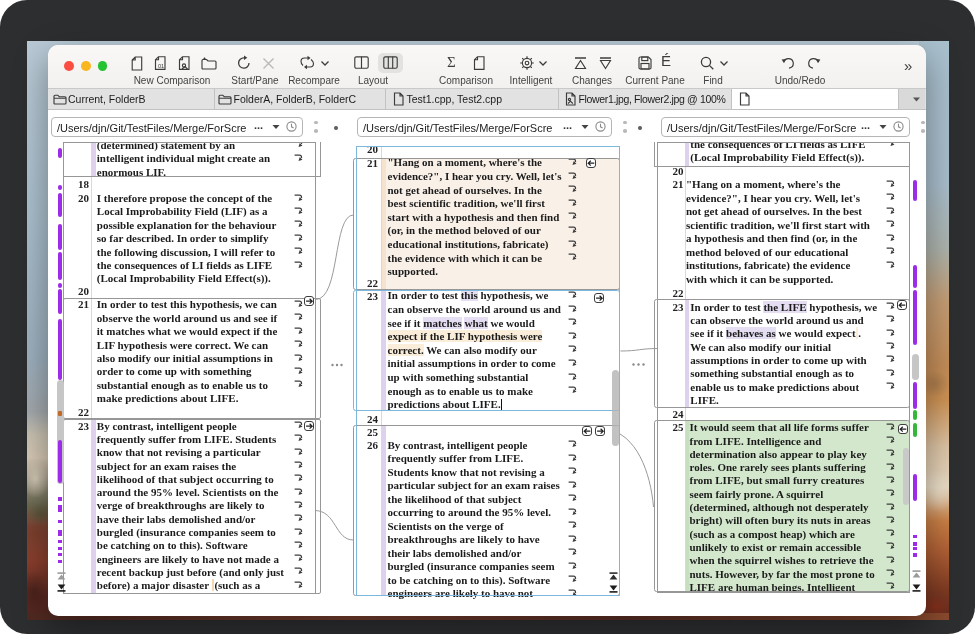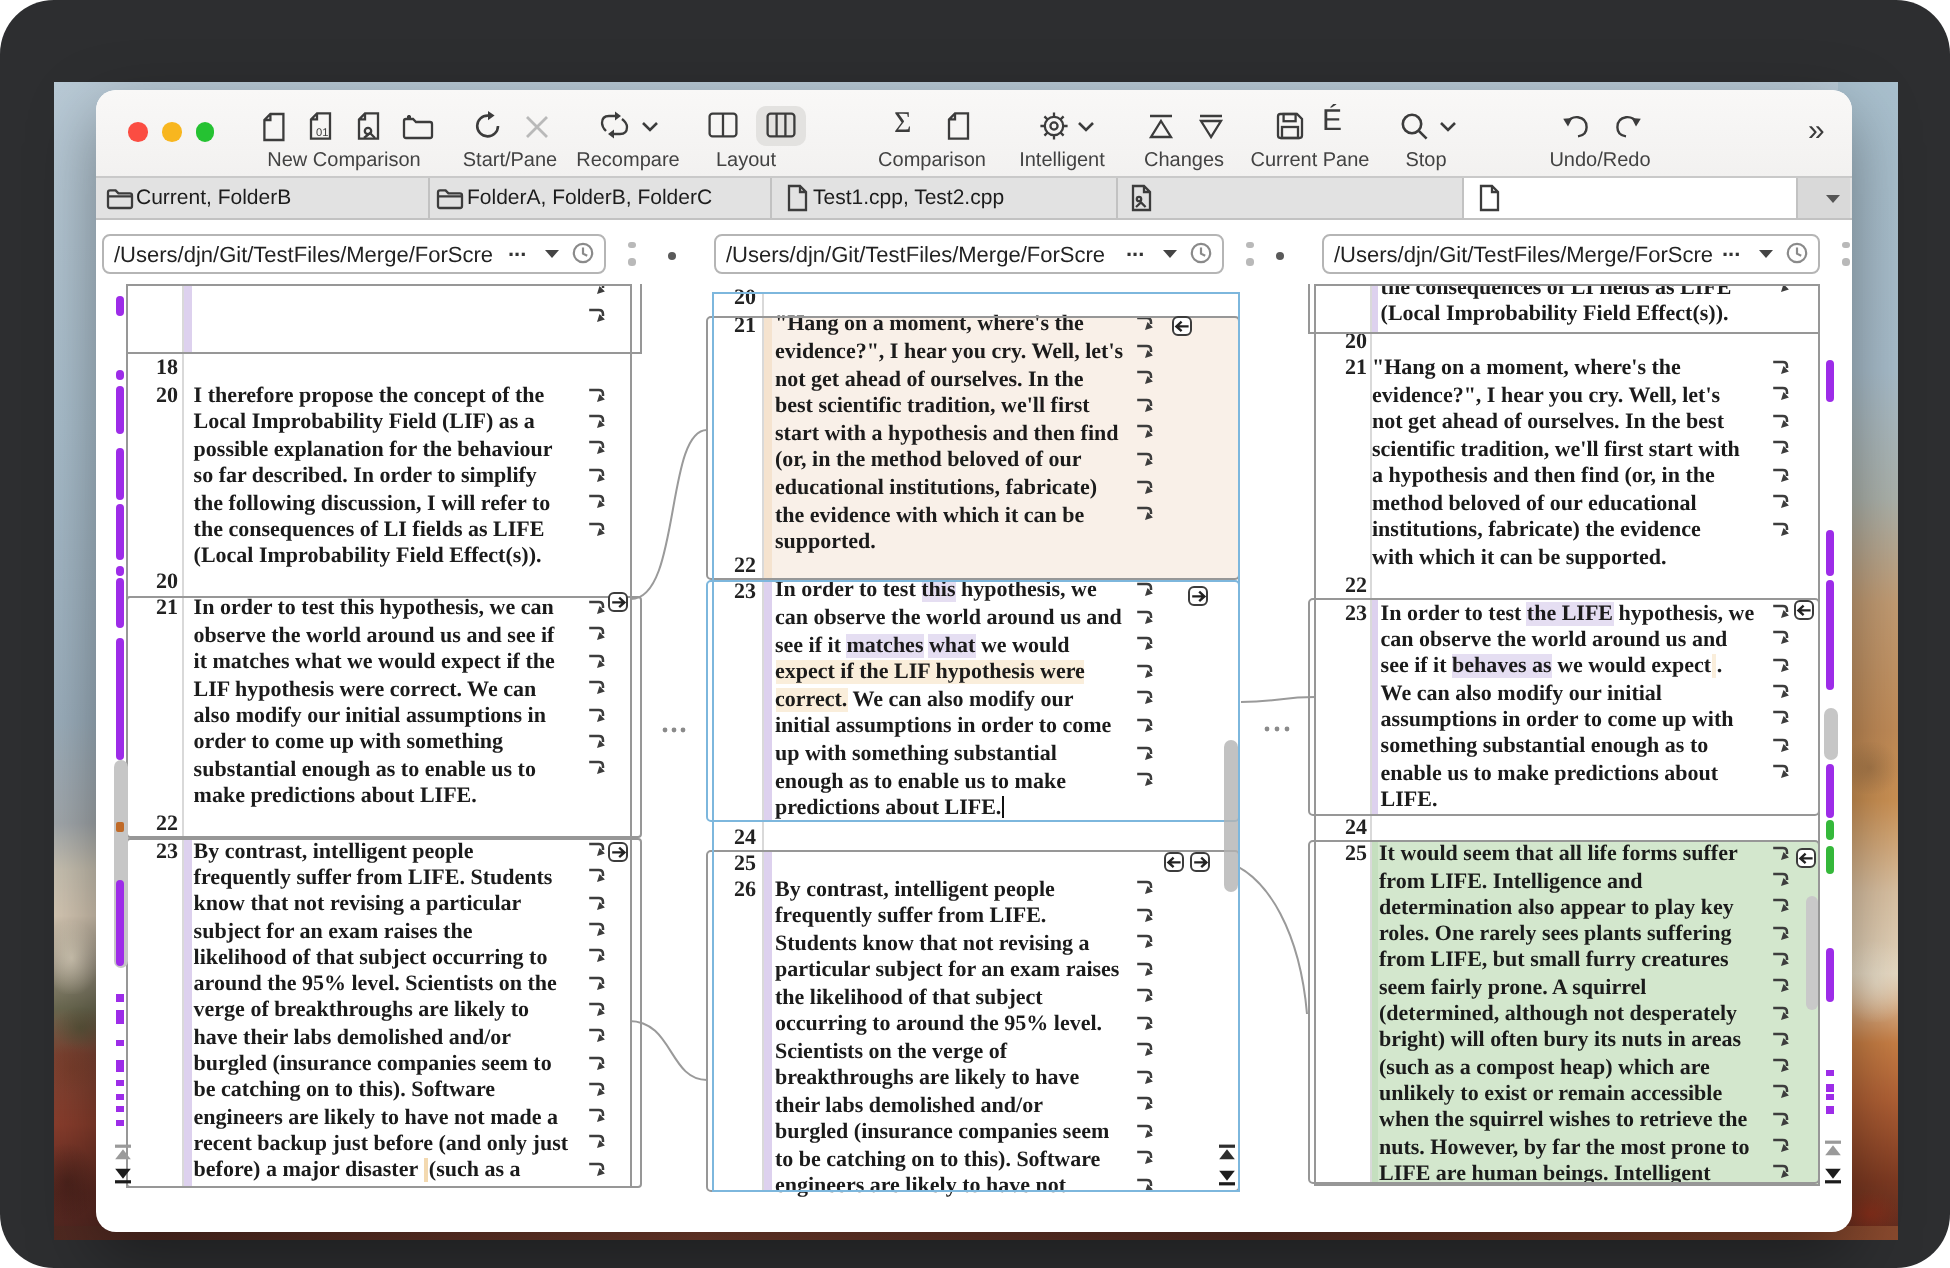--- a/index.html
+++ b/index.html
@@ -45,21 +45,21 @@
 <div class="abs" style="left:33.4px;top:16.8px;width:9.8px;height:9.8px;background:#f8b61f;border-radius:50%;"></div>
 <div class="abs" style="left:50.1px;top:16.8px;width:9.8px;height:9.8px;background:#25c232;border-radius:50%;"></div>
 <div class="lbl" style="left:124.5px;top:30.0px">New Comparison</div>
 <div class="lbl" style="left:207.5px;top:30.0px">Start/Pane</div>
 <div class="lbl" style="left:266.5px;top:30.0px">Recompare</div>
 <div class="lbl" style="left:325.5px;top:30.0px">Layout</div>
 <div class="lbl" style="left:418.5px;top:30.0px">Comparison</div>
 <div class="lbl" style="left:483.5px;top:30.0px">Intelligent</div>
 <div class="lbl" style="left:544.5px;top:30.0px">Changes</div>
 <div class="lbl" style="left:607.5px;top:30.0px">Current Pane</div>
-<div class="lbl" style="left:665.5px;top:30.0px">Stop</div>
+<div class="lbl" style="left:665.5px;top:30.0px">Find</div>
 <div class="lbl" style="left:752.5px;top:30.0px">Undo/Redo</div>
 <svg class="abs" style="left:81.0px;top:11.0px" width="15" height="15" viewBox="0 0 15 15">
       <path d="M12.7 1 H6.2 L3.2 4 V14 H12.7 Z M6.2 1 V4 H3.2" style="fill:none;stroke:#3c3c3c;stroke-width:1.15"></path>
     </svg>
 <svg class="abs" style="left:105.5px;top:11.0px" width="15" height="15" viewBox="0 0 15 15">
       <path d="M12 0.7 H5.5 L2.5 3.7 V13.3 H12 Z M5.5 0.7 V3.7 H2.5" style="fill:none;stroke:#3c3c3c;stroke-width:1.15"></path>
       <text x="5" y="12.2" font-size="5.6" font-family="Liberation Sans" fill="#3c3c3c" stroke="none">01</text>
     </svg>
 <svg class="abs" style="left:129.5px;top:11.0px" width="15" height="15" viewBox="0 0 15 15">
       <path d="M12 0.7 H5.5 L2.5 3.7 V13.3 H12 Z M5.5 0.7 V3.7 H2.5" style="fill:none;stroke:#3c3c3c;stroke-width:1.15"></path>
@@ -160,20 +160,21 @@
 <div class="tabt" style="left:186.0px;font-weight:400;letter-spacing:0px;top:44.2px;height:20px">FolderA, FolderB, FolderC</div>
 <svg class="abs" style="left:344.5px;top:47.5px" width="14" height="14" viewBox="0 0 14 14">
       <path d="M2.5 1 H8 L11 4 V13 H2.5 Z M8 1 V4 H11" style="fill:none;stroke:#3c3c3c;stroke-width:1.15"></path>
     </svg>
 <div class="tabt" style="left:359.0px;font-weight:400;letter-spacing:0px;top:44.2px;height:20px">Test1.cpp, Test2.cpp</div>
 <svg class="abs" style="left:516.5px;top:47.5px" width="14" height="14" viewBox="0 0 14 14">
       <path d="M2.5 1 H8 L11 4 V13 H2.5 Z M8 1 V4 H11" style="fill:none;stroke:#3c3c3c;stroke-width:1.15"></path>
       <circle cx="5.5" cy="7.5" r="1.1" style="fill:none;stroke:#3c3c3c;stroke-width:1.15"></circle>
       <path d="M4 11.5 L6.5 9.2 L8.8 11.5" style="fill:none;stroke:#3c3c3c;stroke-width:1.15"></path>
     </svg>
+<div class="tabt" style="left:531.0px;font-weight:400;letter-spacing:-0.35px;top:44.2px;height:20px">Flower1.jpg, Flower2.jpg @ 100%</div>
 <svg class="abs" style="left:690.5px;top:47.5px" width="14" height="14" viewBox="0 0 14 14">
       <path d="M2.5 1 H8 L11 4 V13 H2.5 Z M8 1 V4 H11" style="fill:none;stroke:#3c3c3c;stroke-width:1.15"></path>
     </svg>
 <div class="abs" style="left:3.5px;top:72.5px;width:252.0px;height:19.5px;background:#fff;border:1px solid #b5b5b5;border-radius:4px;"></div>
 <div class="abs" style="left:9.5px;top:77.0px;font:11px 'Liberation Sans',sans-serif;color:#222;white-space:nowrap">/Users/djn/Git/TestFiles/Merge/ForScre</div>
 <div class="abs" style="left:206.5px;top:74.0px;font:bold 11px 'Liberation Sans',sans-serif;color:#333">...</div>
 <svg class="abs" style="left:224.5px;top:79.5px" width="8" height="6">
       <path d="M0.5 1 L4 5 L7.5 1 Z" fill="#444"></path>
     </svg>
 <svg class="abs" style="left:238.5px;top:76.5px" width="11" height="11">
@@ -245,20 +246,21 @@
 <div class="abs" style="left:637.3px;top:255.8px;width:4.3px;height:106.4px;background:#ddd1ee;"></div>
 <div class="abs" style="left:637.2px;top:376.8px;width:224.3px;height:171.0px;background:#d3e7cd;"></div>
 <div class="abs" style="left:637.2px;top:376.8px;width:4.5px;height:171.0px;background:#c5dfbf;"></div>
 <div class="abs" style="left:637.0px;top:97.5px;width:1.0px;height:450.5px;background:#d9d9d9;"></div>
 <div class="abs" style="left:1.5px;top:133.6px;width:40px;text-align:right;font:bold 11px 'Liberation Serif',serif;line-height:13.45px;color:#222;">18</div>
 <div class="abs" style="left:1.5px;top:147.5px;width:40px;text-align:right;font:bold 11px 'Liberation Serif',serif;line-height:13.45px;color:#222;">20</div>
 <div class="abs" style="left:1.5px;top:240.1px;width:40px;text-align:right;font:bold 11px 'Liberation Serif',serif;line-height:13.45px;color:#222;">20</div>
 <div class="abs" style="left:1.5px;top:253.9px;width:40px;text-align:right;font:bold 11px 'Liberation Serif',serif;line-height:13.45px;color:#222;">21</div>
 <div class="abs" style="left:1.5px;top:361.1px;width:40px;text-align:right;font:bold 11px 'Liberation Serif',serif;line-height:13.45px;color:#222;">22</div>
 <div class="abs" style="left:1.5px;top:375.1px;width:40px;text-align:right;font:bold 11px 'Liberation Serif',serif;line-height:13.45px;color:#222;">23</div>
+<div class="abs" style="left:49.3px;top:94.2px;width:196.0px;font:bold 11px 'Liberation Serif',serif;line-height:13.4px;color:#1b1b1b;white-space:nowrap;">(determined) statement by an<br>intelligent individual might create an<br>enormous LIF.</div>
 <div class="abs" style="left:49.3px;top:147.5px;width:196.0px;font:bold 11px 'Liberation Serif',serif;line-height:13.4px;color:#1b1b1b;white-space:nowrap;">I therefore propose the concept of the<br>Local Improbability Field (LIF) as a<br>possible explanation for the behaviour<br>so far described. In order to simplify<br>the following discussion, I will refer to<br>the consequences of LI fields as LIFE<br>(Local Improbability Field Effect(s)).</div>
 <div class="abs" style="left:49.3px;top:253.9px;width:196.0px;font:bold 11px 'Liberation Serif',serif;line-height:13.4px;color:#1b1b1b;white-space:nowrap;">In order to test this hypothesis, we can<br>observe the world around us and see if<br>it matches what we would expect if the<br>LIF hypothesis were correct. We can<br>also modify our initial assumptions in<br>order to come up with something<br>substantial enough as to enable us to<br>make predictions about LIFE.</div>
 <div class="abs" style="left:49.3px;top:375.2px;width:200.0px;font:bold 11px 'Liberation Serif',serif;line-height:13.3px;color:#1b1b1b;white-space:nowrap;">By contrast, intelligent people<br>frequently suffer from LIFE. Students<br>know that not revising a particular<br>subject for an exam raises the<br>likelihood of that subject occurring to<br>around the 95% level. Scientists on the<br>verge of breakthroughs are likely to<br>have their labs demolished and/or<br>burgled (insurance companies seem to<br>be catching on to this). Software<br>engineers are likely to have not made a<br>recent backup just before (and only just<br>before) a major disaster <span style="background:#f3d9b0">&nbsp;</span>(such as a</div>
 <div class="abs" style="left:246.5px;top:94.7px;width:10px;height:9px;">
       <svg width="10" height="9">
         <use href="#wm"></use>
       </svg>
     </div>
 <div class="abs" style="left:246.5px;top:108.1px;width:10px;height:9px;">
       <svg width="10" height="9">

